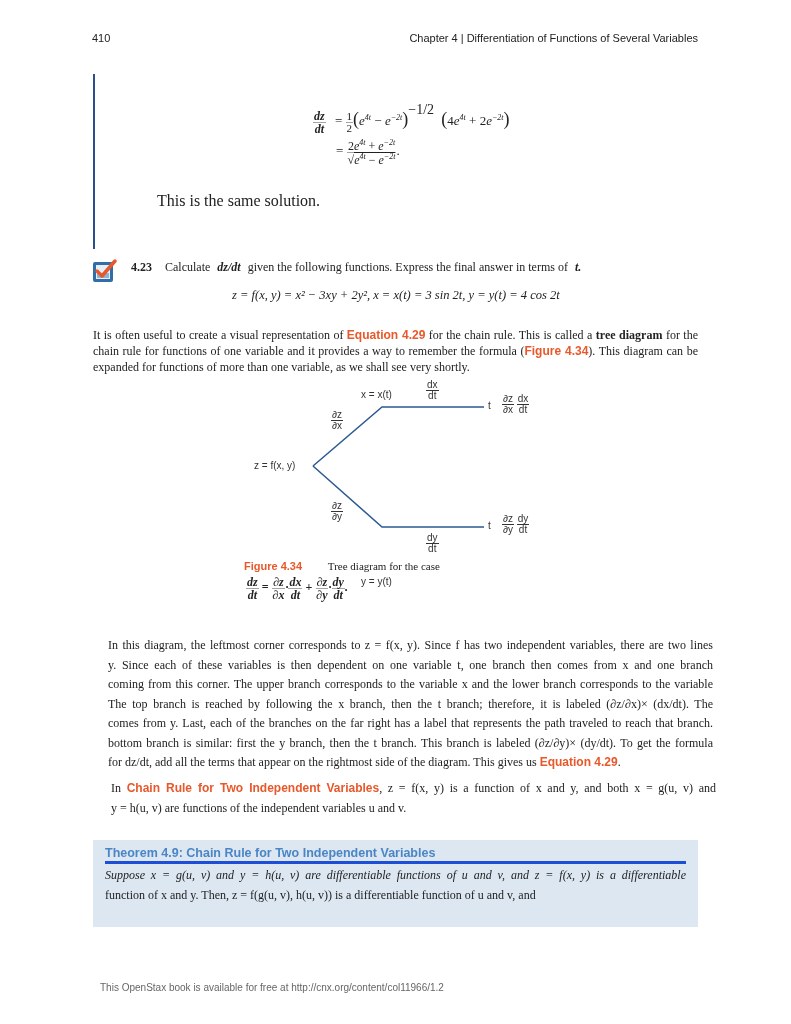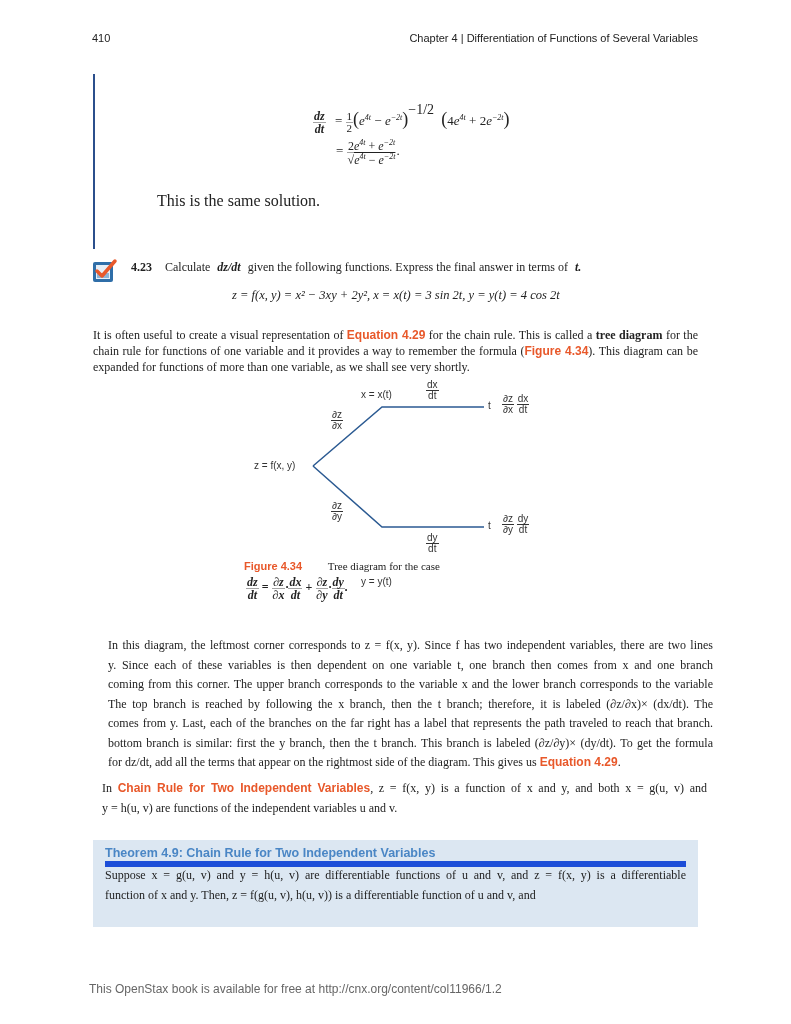--- a/index.html
+++ b/index.html
@@ -10,21 +10,21 @@
   .sans{font-family:"Liberation Sans",sans-serif;}
   .link{font-family:"Liberation Sans",sans-serif;color:#e8582a;font-weight:bold;}
   i.m{font-style:italic;}
   .para{font-size:12px;line-height:19.5px;text-align:justify;}
   .frac{display:inline-flex;flex-direction:column;align-items:center;vertical-align:middle;line-height:1;}
   .frac .n{border-bottom:1px solid #a3a3a3;padding:0 1px;}
   .frac .d{padding:0 1px;}
   .dg{font-family:"Liberation Sans",sans-serif;font-size:10px;color:#333;}
   .dg .frac .n{border-bottom:1px solid #333;}
   .theorem{left:93px;top:840px;width:605px;height:87px;background:#dce7f2;}
-  .th-title{left:105px;top:846px;width:581px;font-family:"Liberation Sans",sans-serif;font-weight:bold;font-size:12.5px;color:#4a86c5;border-bottom:6px solid #1d4ed8;padding-bottom:1px;}
+  .th-title{left:105px;top:846px;width:581px;font-family:"Liberation Sans",sans-serif;font-weight:bold;font-size:12.5px;color:#4a86c5;border-bottom:3px solid #1d4ed8;padding-bottom:1px;}
 </style>
 </head>
 <body>
 
 <div class="abs hdr" style="left:92px;">410</div>
 <div class="abs hdr" style="right:93px;">Chapter 4 | Differentiation of Functions of Several Variables</div>
 
 <div class="abs" style="left:93px;top:74px;width:2px;height:175px;background:#2b4f8c;"></div>
 
 <div class="abs serif" style="left:313px;top:108px;font-size:13px;">
@@ -154,27 +154,27 @@
   <div style="text-align-last:justify;">y. Since each of these variables is then dependent on one variable t, one branch then comes from x and one branch</div>
   <div style="text-align-last:justify;">coming from this corner. The upper branch corresponds to the variable x and the lower branch corresponds to the variable</div>
   <div style="text-align-last:justify;">The top branch is reached by following the x branch, then the t branch; therefore, it is labeled (∂z/∂x)× (dx/dt). The</div>
   <div style="text-align-last:justify;">comes from y. Last, each of the branches on the far right has a label that represents the path traveled to reach that branch.</div>
   <div style="text-align-last:justify;">bottom branch is similar: first the y branch, then the t branch. This branch is labeled (∂z/∂y)× (dy/dt). To get the formula</div>
   <div>
     <span>for dz/dt, add all the terms that appear on the rightmost side of the diagram. This gives us </span><span class="link">Equation 4.29</span><span>.</span>
   </div>
 </div>
 
-<div class="abs para" style="left:102px;top:779px;width:605px;">
+<div class="abs para" style="left:111px;top:779px;width:605px;">
   <div style="text-align-last:justify;">
     <span>In </span><span class="link">Chain Rule for Two Independent Variables</span><span>, z = f(x, y) is a function of x and y, and both x = g(u, v) and</span>
   </div>
   <div>y = h(u, v) are functions of the independent variables u and v.</div>
 </div>
 
 <div class="abs theorem"></div>
 <div class="abs th-title">Theorem 4.9: Chain Rule for Two Independent Variables</div>
 <div class="abs para" style="left:105px;top:866px;width:581px;">
-  <div style="text-align-last:justify;">Suppose x = g(u, v) and y = h(u, v) are differentiable functions of u and v, and z = f(x, y) is a differentiable</div>
+  <div style="text-align-last:justify;font-style:italic;">Suppose x = g(u, v) and y = h(u, v) are differentiable functions of u and v, and z = f(x, y) is a differentiable</div>
   <div>function of x and y. Then, z = f(g(u, v), h(u, v)) is a differentiable function of u and v, and</div>
 </div>
 
-<div class="abs sans" style="left:89px;top:982px;font-size:12px;color:#666;">This OpenStax book is available for free at http://cnx.org/content/col11966/1.2</div>
+<div class="abs sans" style="left:100px;top:982px;font-size:10px;color:#666;">This OpenStax book is available for free at http://cnx.org/content/col11966/1.2</div>
 
 </body></html>

